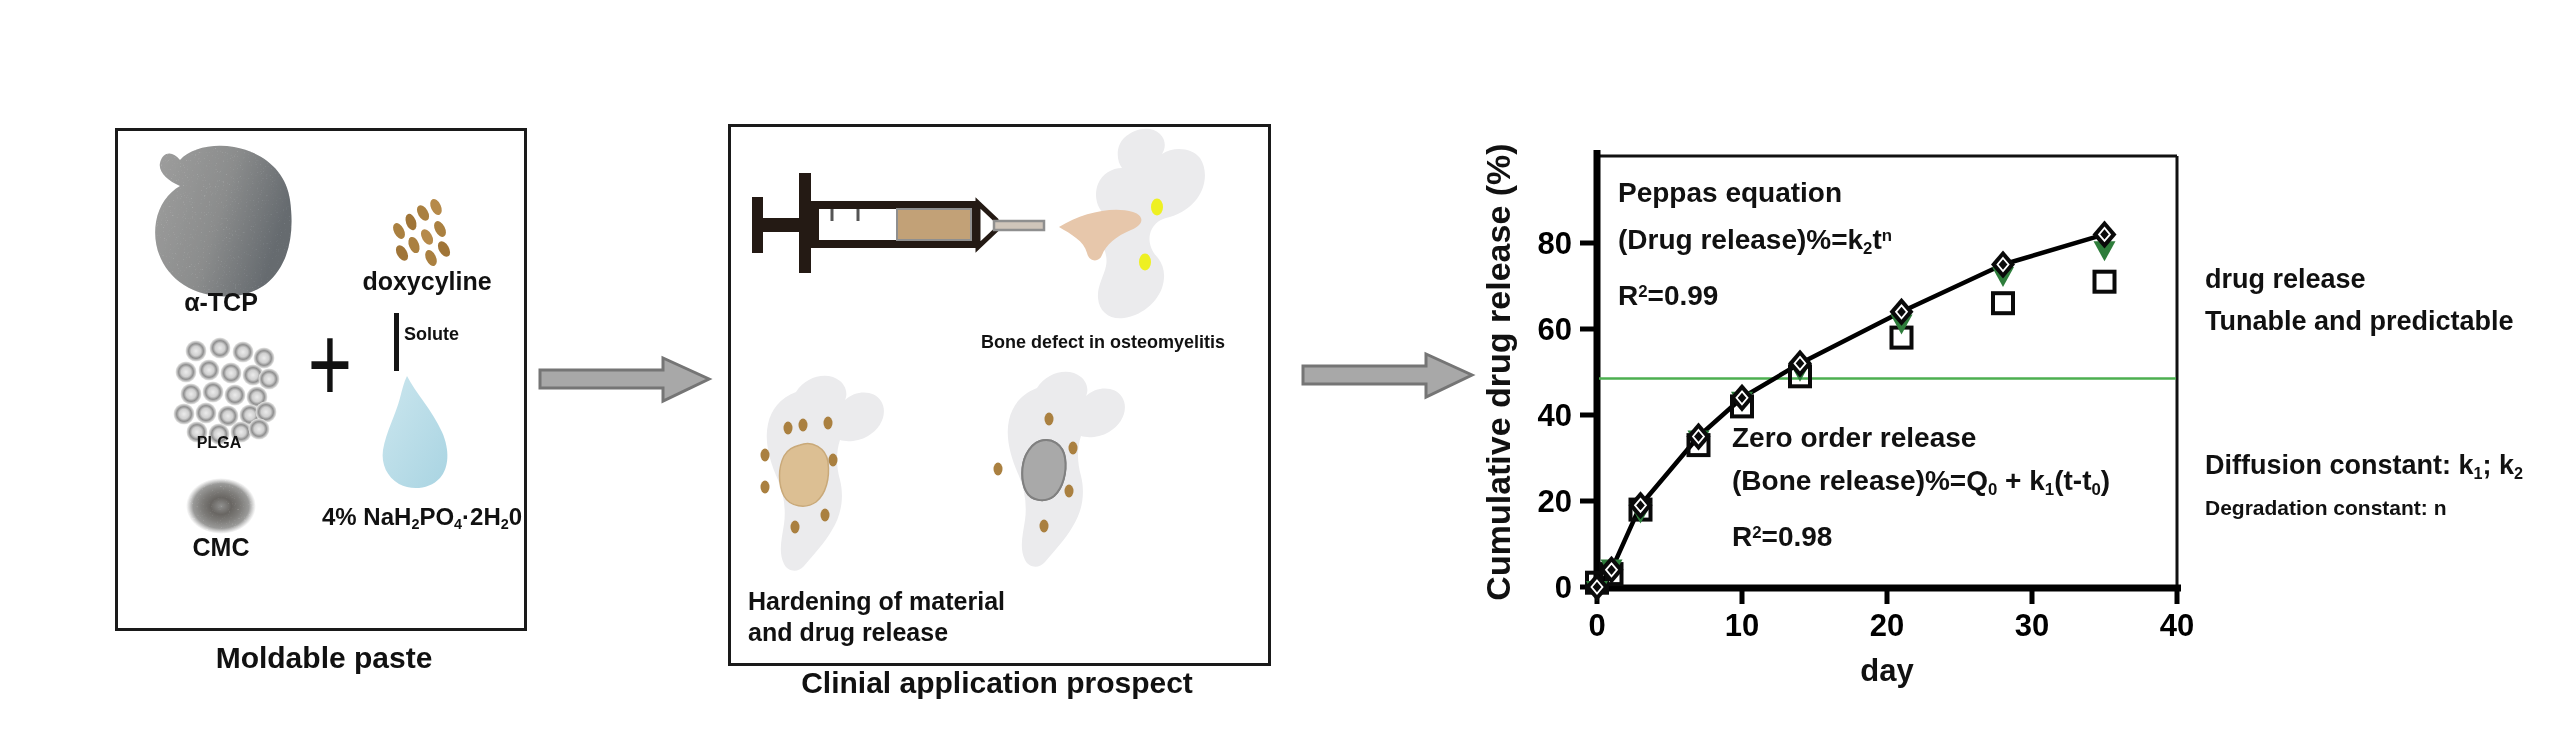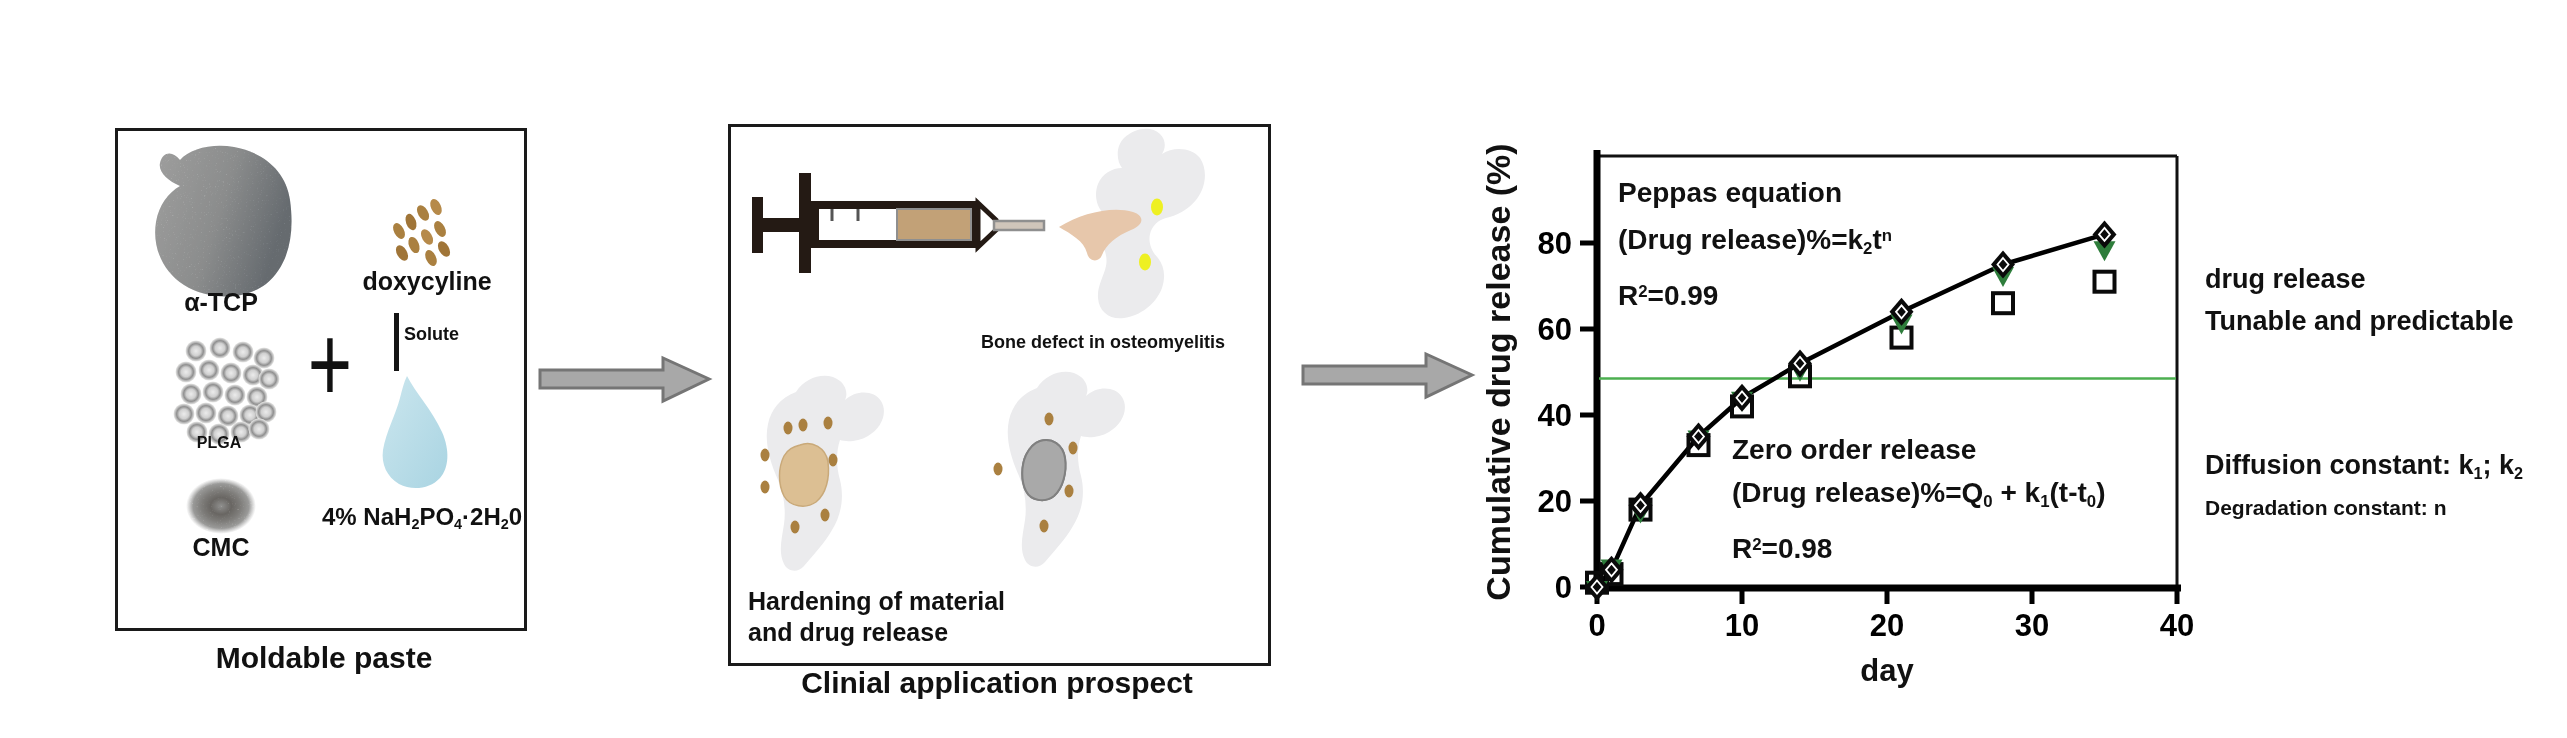--- a/index.html
+++ b/index.html
@@ -268,23 +268,23 @@
 
   <div class="t ylab" style="left:1499px;top:372px;font-size:34px">Cumulative drug release (%)</div>
   <div class="t ctr" style="left:1887px;top:653px;font-size:31px">day</div>
 
   <div class="t" style="left:1618px;top:171px;font-size:28px;line-height:43px">
     <div>Peppas equation</div>
     <div><span>(Drug release)%=k</span><span class="sub">2</span><span>t</span><span class="sup">n</span></div>
     <div><span>R</span><span class="sup">2</span><span>=0.99</span></div>
   </div>
 
-  <div class="t" style="left:1732px;top:428px;font-size:28px;line-height:43px">
+  <div class="t" style="left:1732px;top:416px;font-size:28px;line-height:43px">
     <div>Zero order release</div>
-    <div><span>(Drug release)%=Q</span><span class="sub">0</span><span> + k</span><span class="sub">1</span><span>(t-t</span><span class="sub">0</span><span>)</span></div>
+    <div><span>(Bone release)%=Q</span><span class="sub">0</span><span> + k</span><span class="sub">1</span><span>(t-t</span><span class="sub">0</span><span>)</span></div>
     <div><span>R</span><span class="sup">2</span><span>=0.98</span></div>
   </div>
 
   <div class="t" style="left:2205px;top:258px;font-size:27px;line-height:42px">
     <div>drug release</div>
     <div>Tunable and predictable</div>
   </div>
   <div class="t" style="left:2205px;top:450px;font-size:27px"><span>Diffusion constant: k</span><span class="sub">1</span><span>; k</span><span class="sub">2</span></div>
   <div class="t" style="left:2205px;top:496px;font-size:21px">Degradation constant: n</div>
 

